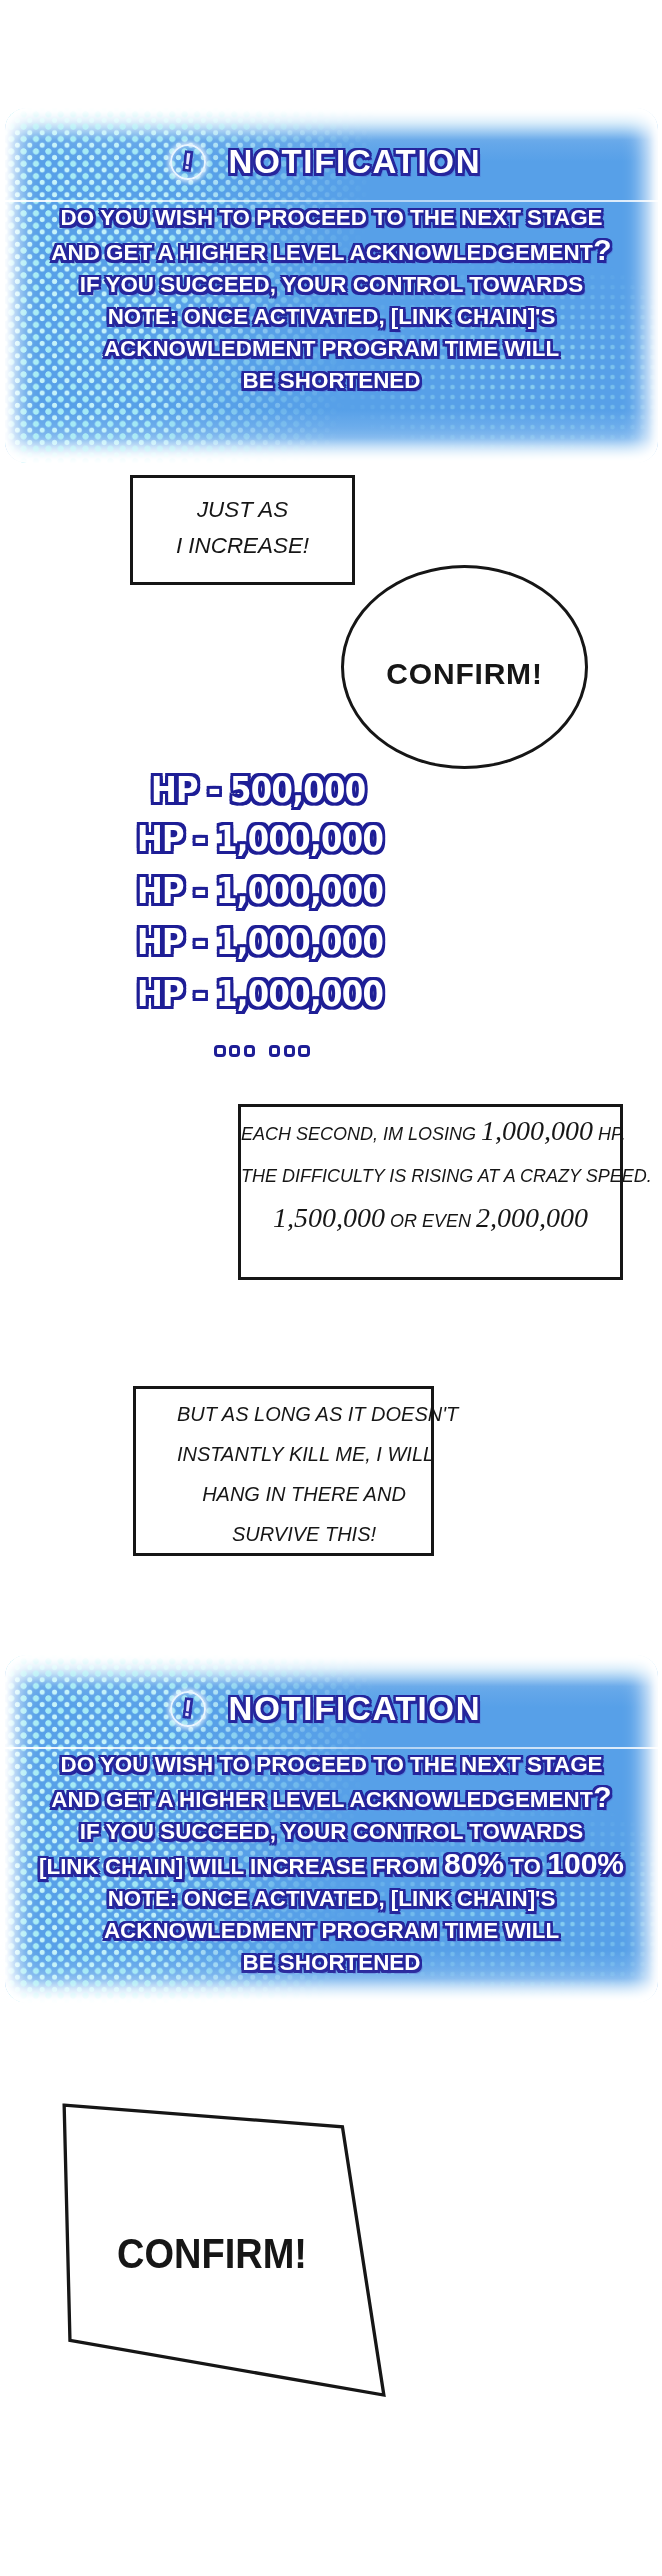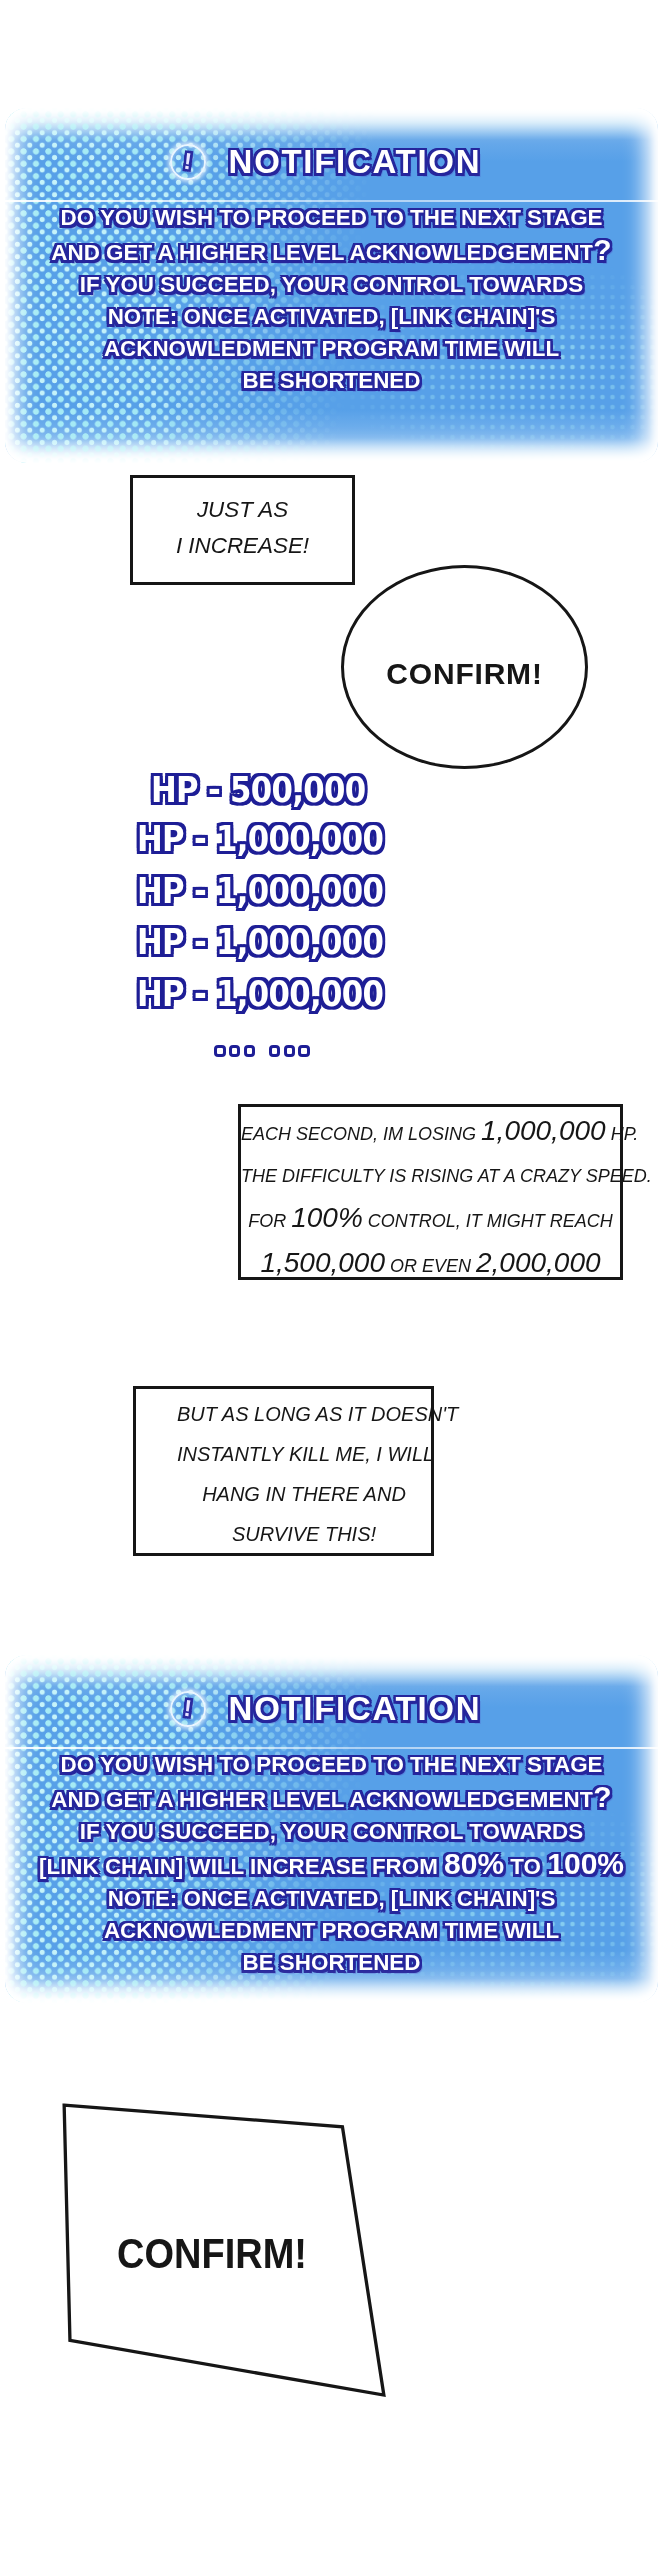--- a/index.html
+++ b/index.html
@@ -86,21 +86,21 @@
            transform:scaleX(.88);transform-origin:left top;}
   .hp-dots{position:absolute;left:214px;top:1045px;display:flex;gap:13.3px;}
   .hp-dots .grp{display:flex;gap:3.3px;}
   .hp-dots .dot{width:11.6px;height:12.4px;background:#fff;border:3.3px solid #1e1e96;
                 border-radius:4.1px;box-sizing:border-box;}
 
   
   .mono1{left:238px;top:1104px;width:385px;height:176px;padding-top:3.3px;
          font-size:18px;line-height:42px;}
   .mono1 .line{white-space:nowrap;}
-  .mono1 .big{font-size:28px;}
+  .mono1 .big{font-size:28px;font-family:Liberation Serif, serif;}
   .mono2{left:133px;top:1386px;width:301px;height:170px;padding-top:5px;
          font-size:20px;line-height:40px;}
   .mono2 .line{white-space:nowrap;margin-left:41px;}
 
   
   .quad-svg{position:absolute;left:50px;top:2087px;}
   .quad-label{position:absolute;left:96px;top:2230px;width:232px;text-align:center;
               font-weight:bold;font-size:38px;color:#161616;letter-spacing:0;
               transform:scaleY(1.12);transform-origin:center top;}
 </style>
@@ -156,21 +156,20 @@
           <span class="dot"></span>
           <span class="dot"></span>
           <span class="dot"></span>
         </span>
       </div>
   </div>
 
   <div class="box comic mono1">
       <div class="line"><span>EACH SECOND, IM LOSING </span><span class="big">1,000,000</span><span> HP.</span></div>
       <div class="line"><span>THE DIFFICULTY IS RISING AT A CRAZY SPEED.</span></div>
-      <div class="line"><span>FOR </span><span class="big">100%</span><span> CONTROL, IT MIGHT REACH</span></div>
       <div class="line"><span class="big">1,500,000</span><span> OR EVEN </span><span class="big">2,000,000</span></div>
     </div>
 
   <div class="box comic mono2">
       <div class="line"><span>BUT AS LONG AS IT DOESN'T</span></div>
       <div class="line"><span>INSTANTLY KILL ME, I WILL</span></div>
       <div class="line"><span>HANG IN THERE AND</span></div>
       <div class="line"><span>SURVIVE THIS!</span></div>
     </div>
 

